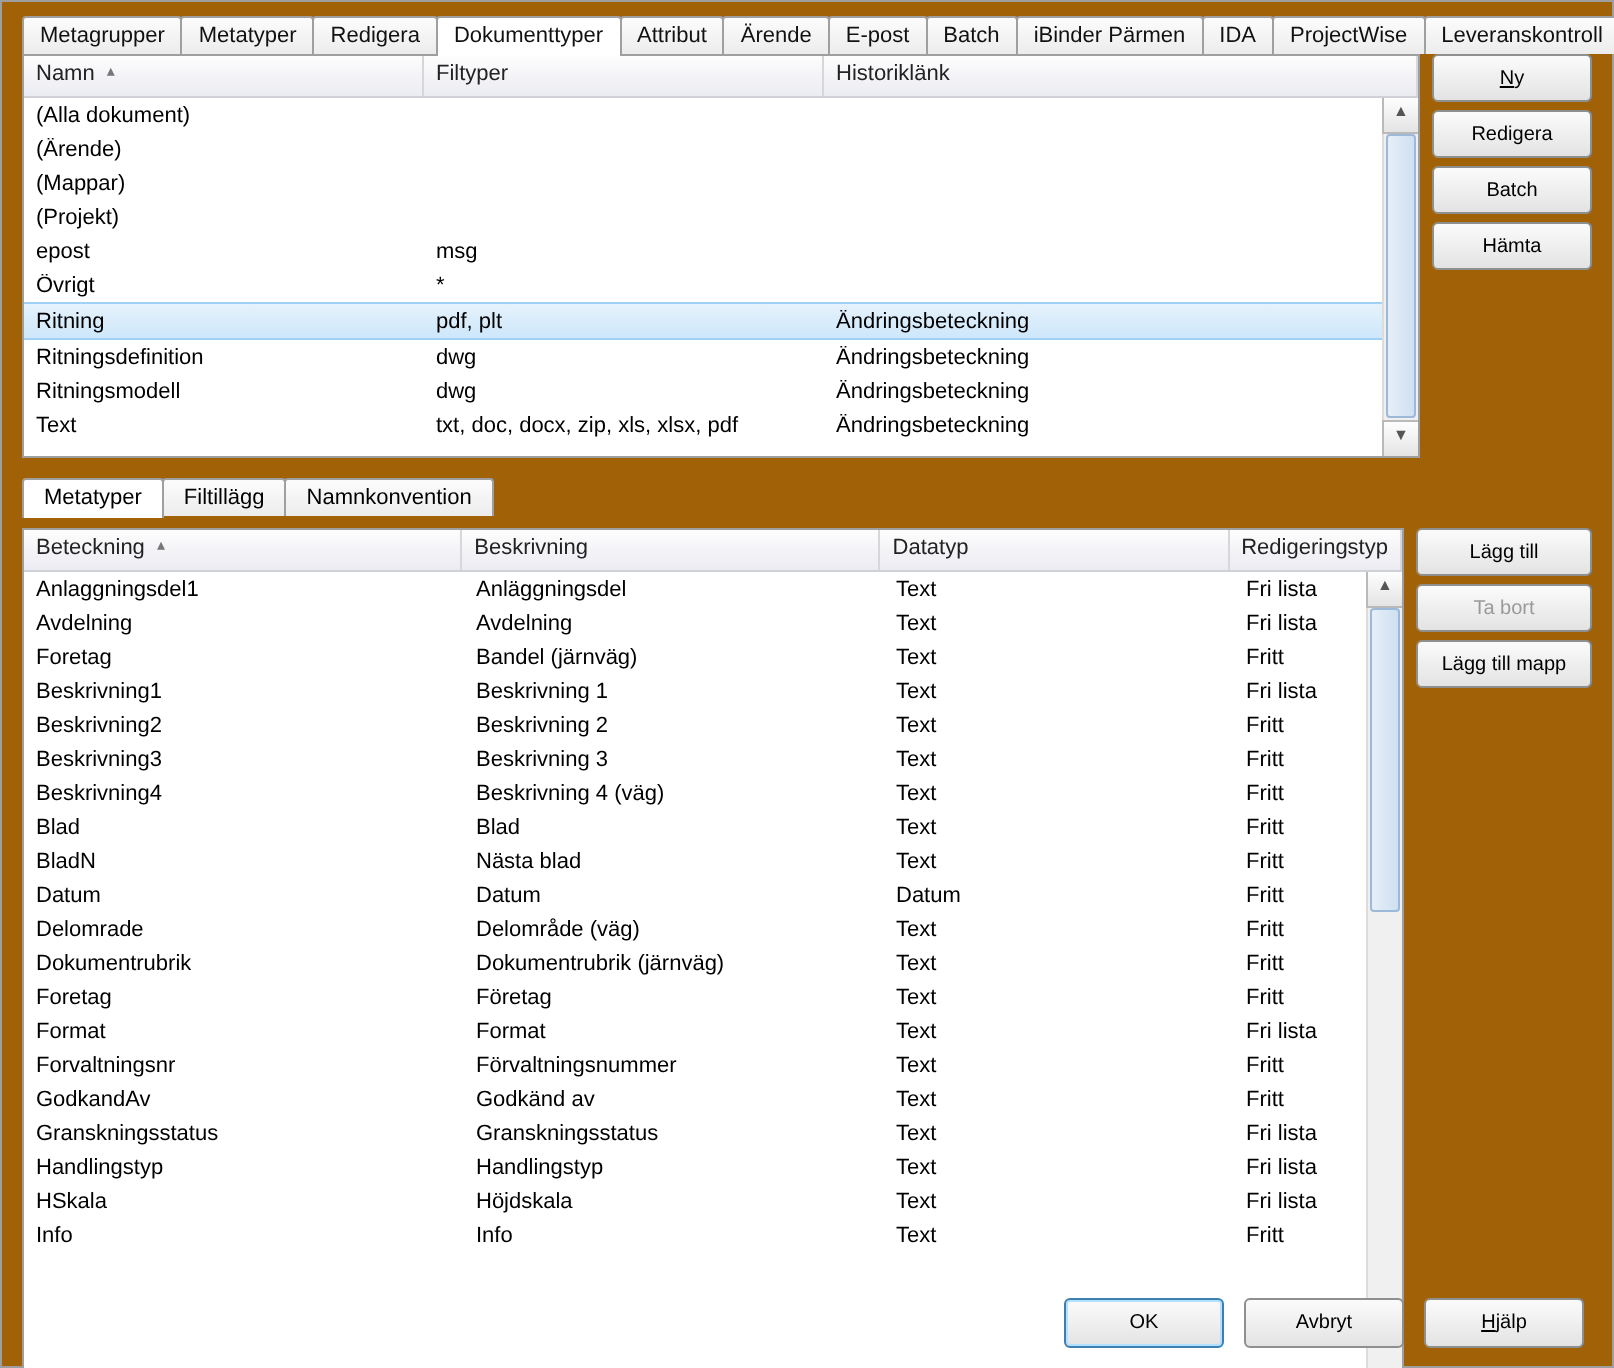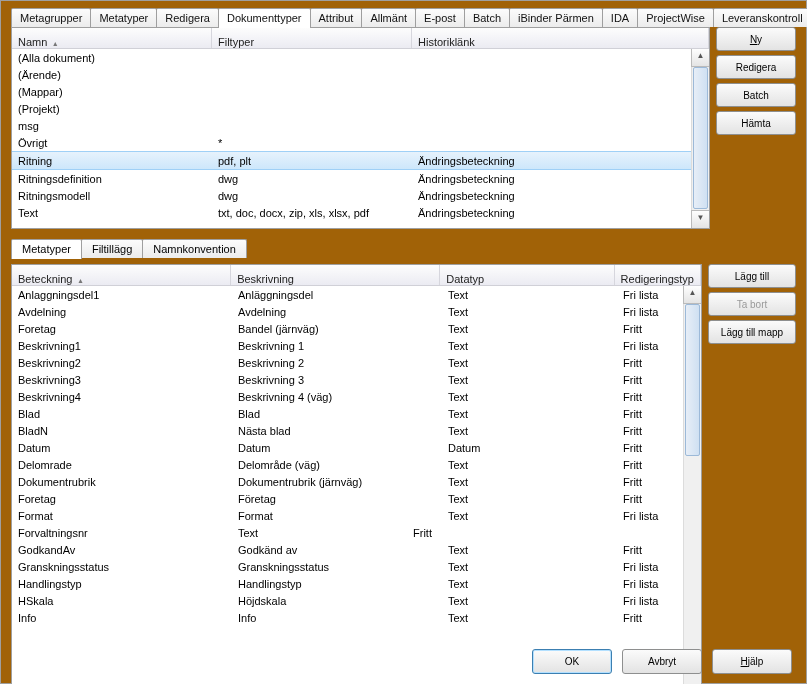--- a/index.html
+++ b/index.html
@@ -13,21 +13,21 @@
 .panel-top{display:flex;height:202px}
 .panel-bottom{display:flex;height:468px;margin-top:6px}
 .grid-wrap{flex:1;border:1px solid #9f9f9f;background:#fff;position:relative;display:flex;flex-direction:column;min-width:0}
 .side-btns{width:80px;margin-left:6px;display:flex;flex-direction:column;gap:4px}
 .side-btns-wide{width:88px}
 .btn{height:22px;border:1px solid #8e8f8f;border-radius:3px;background:linear-gradient(#fbfbfb,#e3e3e3);font-size:10px;cursor:default;display:flex;align-items:center;justify-content:center;padding:0 4px}
 .btn.disabled{color:#9a9a9a}
 .btn u{text-decoration:underline}
 
 .ghdr{display:flex;background:linear-gradient(#fdfdfd,#ebebf2);border-bottom:1px solid #d0d0d7;height:20px;flex:none}
-.ghdr .gc{border-right:1px solid #d6d6dd;padding:3px 6px 0 6px;box-sizing:border-box;font-size:11px;color:#222;display:flex;align-items:flex-end;gap:6px}
+.ghdr .gc{border-right:1px solid #d6d6dd;padding:3px 6px 0 6px;box-sizing:border-box;font-size:11px;color:#222;display:flex;align-items:flex-start;gap:6px}
 .sort{font-size:8px;color:#777}
 .gbody{flex:1;overflow:hidden;position:relative}
 .grow{display:flex;height:17px;align-items:center}
 .grow .gc{padding:0 6px;box-sizing:border-box;white-space:nowrap;overflow:hidden}
 .grow.sel{background:linear-gradient(#e6f2fc,#cde7fb);border-top:1px solid #9fd0f6;border-bottom:1px solid #9fd0f6;height:17px}
 
 .vbar{position:absolute;top:0;right:0;bottom:0;width:17px;background:#f0f0f0;border-left:1px solid #dcdcdc}
 .vbar .arr{height:17px;background:linear-gradient(#fefefe,#e4e4e4);border:1px solid #bababa;margin:-1px -1px 0 -1px;text-align:center;line-height:14px;font-size:8px;color:#555}
 .vbar .arr.bot{position:absolute;bottom:0;left:0;right:0;margin:0 -1px -1px -1px}
 .vbar .thumb{position:absolute;left:1px;right:1px;background:linear-gradient(90deg,#e7eef7,#cfe0f2);border:1px solid #9cb9d8;border-radius:2px}
@@ -55,21 +55,21 @@
 
 <div class="window">
   <div class="content">
 
     <div class="main-tabs" id="main-tabs">
         <div class="tab">Metagrupper</div>
         <div class="tab">Metatyper</div>
         <div class="tab">Redigera</div>
         <div class="tab active">Dokumenttyper</div>
         <div class="tab">Attribut</div>
-        <div class="tab">Allmänt</div>
+        <div class="tab">Ärende</div>
         <div class="tab">E-post</div>
         <div class="tab">Batch</div>
         <div class="tab">iBinder Pärmen</div>
         <div class="tab">IDA</div>
         <div class="tab">ProjectWise</div>
         <div class="tab">Leveranskontroll</div>
       </div>
 
     <div class="panel-top">
       <div class="grid-wrap">
@@ -94,20 +94,21 @@
                 <div class="gc t-c0">(Mappar)</div>
                 <div class="gc t-c1"></div>
                 <div class="gc t-c2"></div>
               </div>
               <div class="grow">
                 <div class="gc t-c0">(Projekt)</div>
                 <div class="gc t-c1"></div>
                 <div class="gc t-c2"></div>
               </div>
               <div class="grow">
+                <div class="gc t-c0">epost</div>
                 <div class="gc t-c1">msg</div>
                 <div class="gc t-c2"></div>
               </div>
               <div class="grow">
                 <div class="gc t-c0">Övrigt</div>
                 <div class="gc t-c1">*</div>
                 <div class="gc t-c2"></div>
               </div>
               <div class="grow sel">
                 <div class="gc t-c0">Ritning</div>
@@ -242,20 +243,21 @@
                 <div class="gc b-c3">Fritt</div>
               </div>
               <div class="grow">
                 <div class="gc b-c0">Format</div>
                 <div class="gc b-c1">Format</div>
                 <div class="gc b-c2">Text</div>
                 <div class="gc b-c3">Fri lista</div>
               </div>
               <div class="grow">
                 <div class="gc b-c0">Forvaltningsnr</div>
+                <div class="gc b-c1">Förvaltningsnummer</div>
                 <div class="gc b-c2">Text</div>
                 <div class="gc b-c3">Fritt</div>
               </div>
               <div class="grow">
                 <div class="gc b-c0">GodkandAv</div>
                 <div class="gc b-c1">Godkänd av</div>
                 <div class="gc b-c2">Text</div>
                 <div class="gc b-c3">Fritt</div>
               </div>
               <div class="grow">

